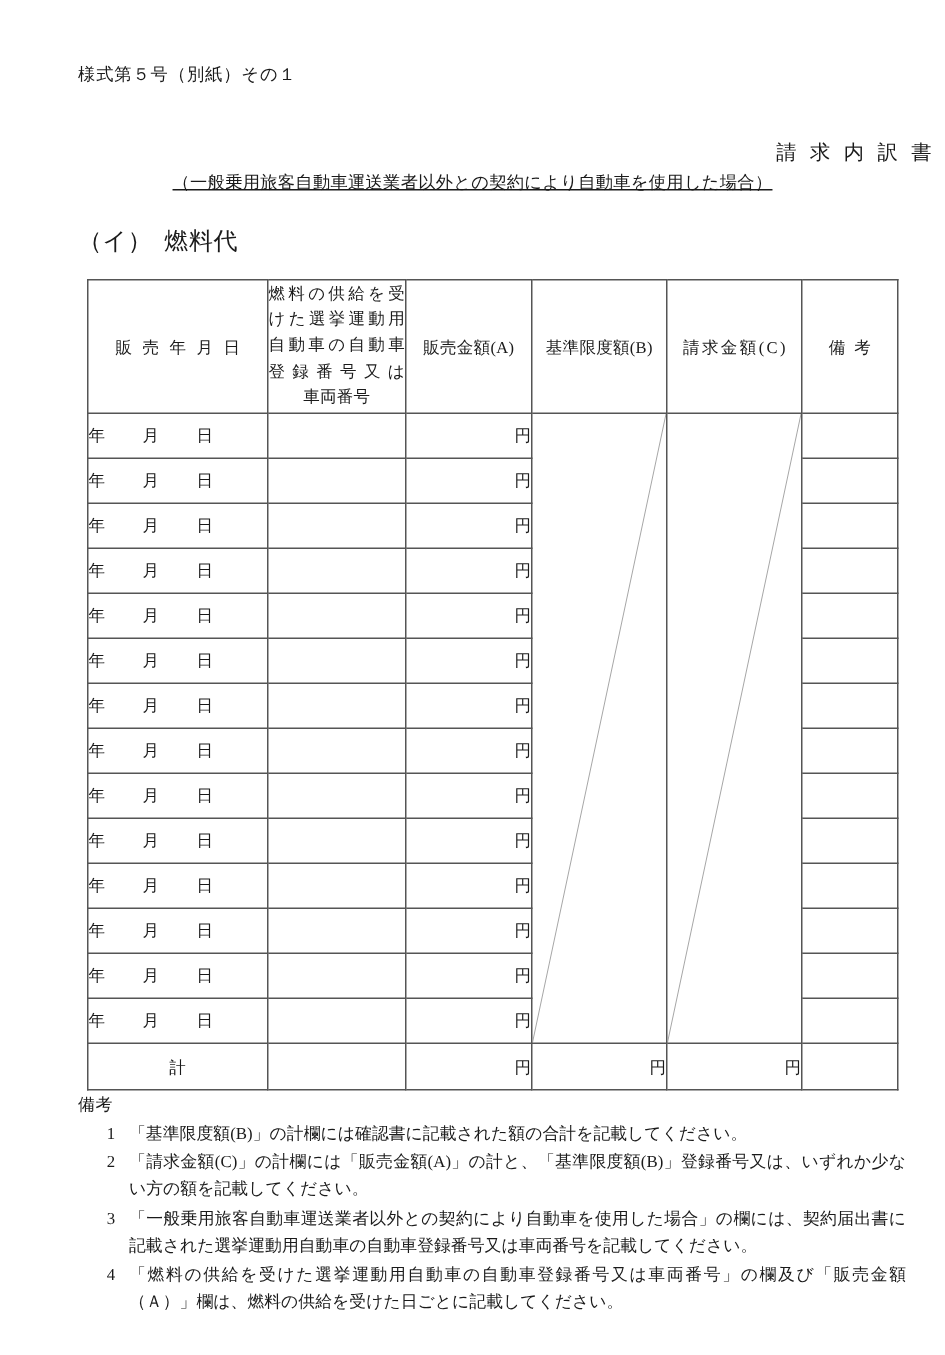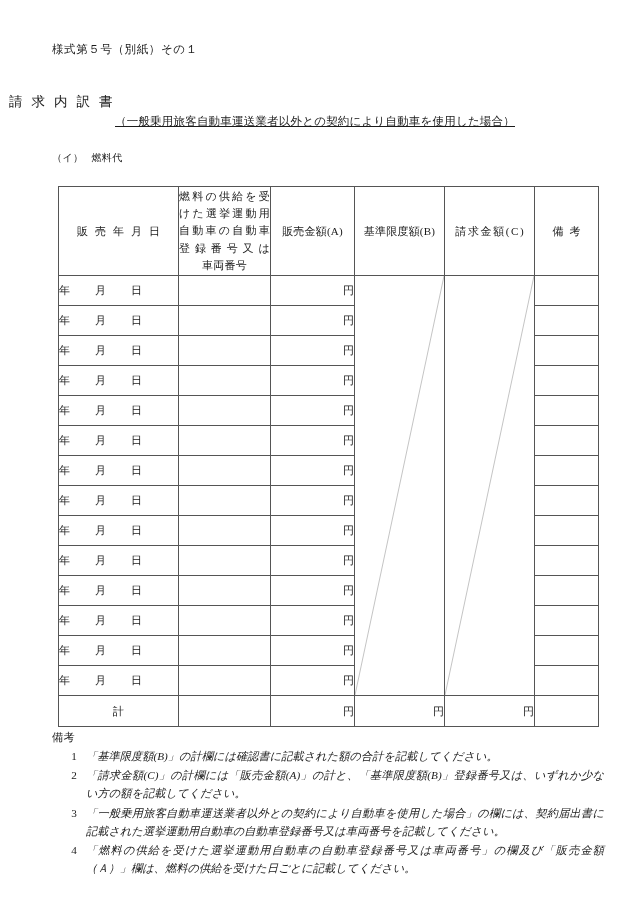--- a/index.html
+++ b/index.html
@@ -32,21 +32,21 @@
     letter-spacing: 0.6px;
     white-space: nowrap;
   }
 
   
   .title-main {
     position: absolute;
     left: 0;
     top: 81px;
     width: 630px;
-    text-align: left;
+    text-align: right;
     font-size: 13.5px;
     letter-spacing: 9px;
     text-indent: 9px;
     white-space: nowrap;
   }
   .title-sub {
     position: absolute;
     left: 0;
     top: 102px;
     width: 630px;
@@ -55,21 +55,21 @@
     letter-spacing: 0.2px;
     white-space: nowrap;
     text-decoration: underline;
   }
 
   
   .section-label {
     position: absolute;
     left: 52px;
     top: 139px;
-    font-size: 10px;
+    font-size: 16px;
     letter-spacing: 0.4px;
     white-space: nowrap;
   }
   .section-label .paren { margin-right: 8px; }
 
   .candidate {
     position: absolute;
     left: 362px;
     top: 139px;
     width: 236px;
@@ -204,21 +204,20 @@
     width: 34px;
     flex: 0 0 34px;
     text-align: center;
     padding-left: 10px;
     box-sizing: border-box;
   }
   .note-text {
     flex: 1 1 auto;
     text-align: justify;
     letter-spacing: 0.05px;
-    font-style: italic;
   }
 </style>
 </head>
 <body>
 
 <div class="page">
 
   <div class="form-no">様式第５号（別紙）その１</div>
 
   <div class="title-main">請求内訳書</div>

